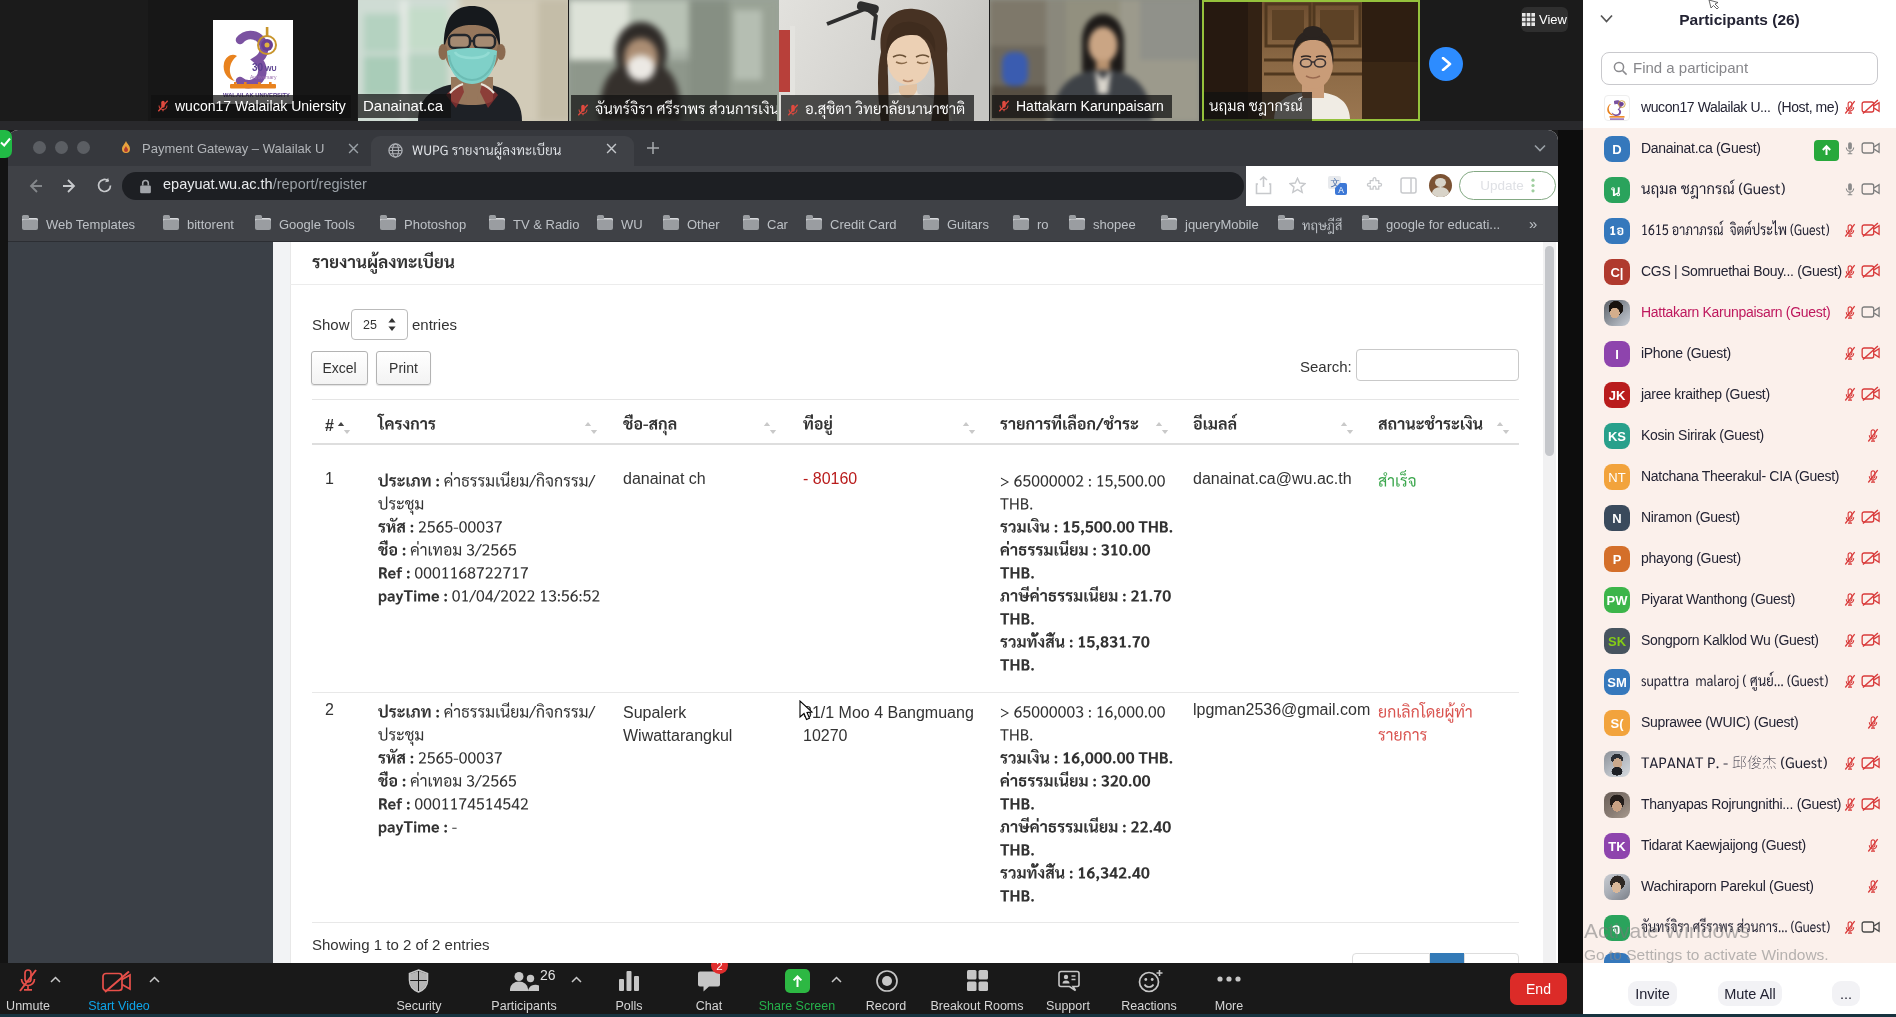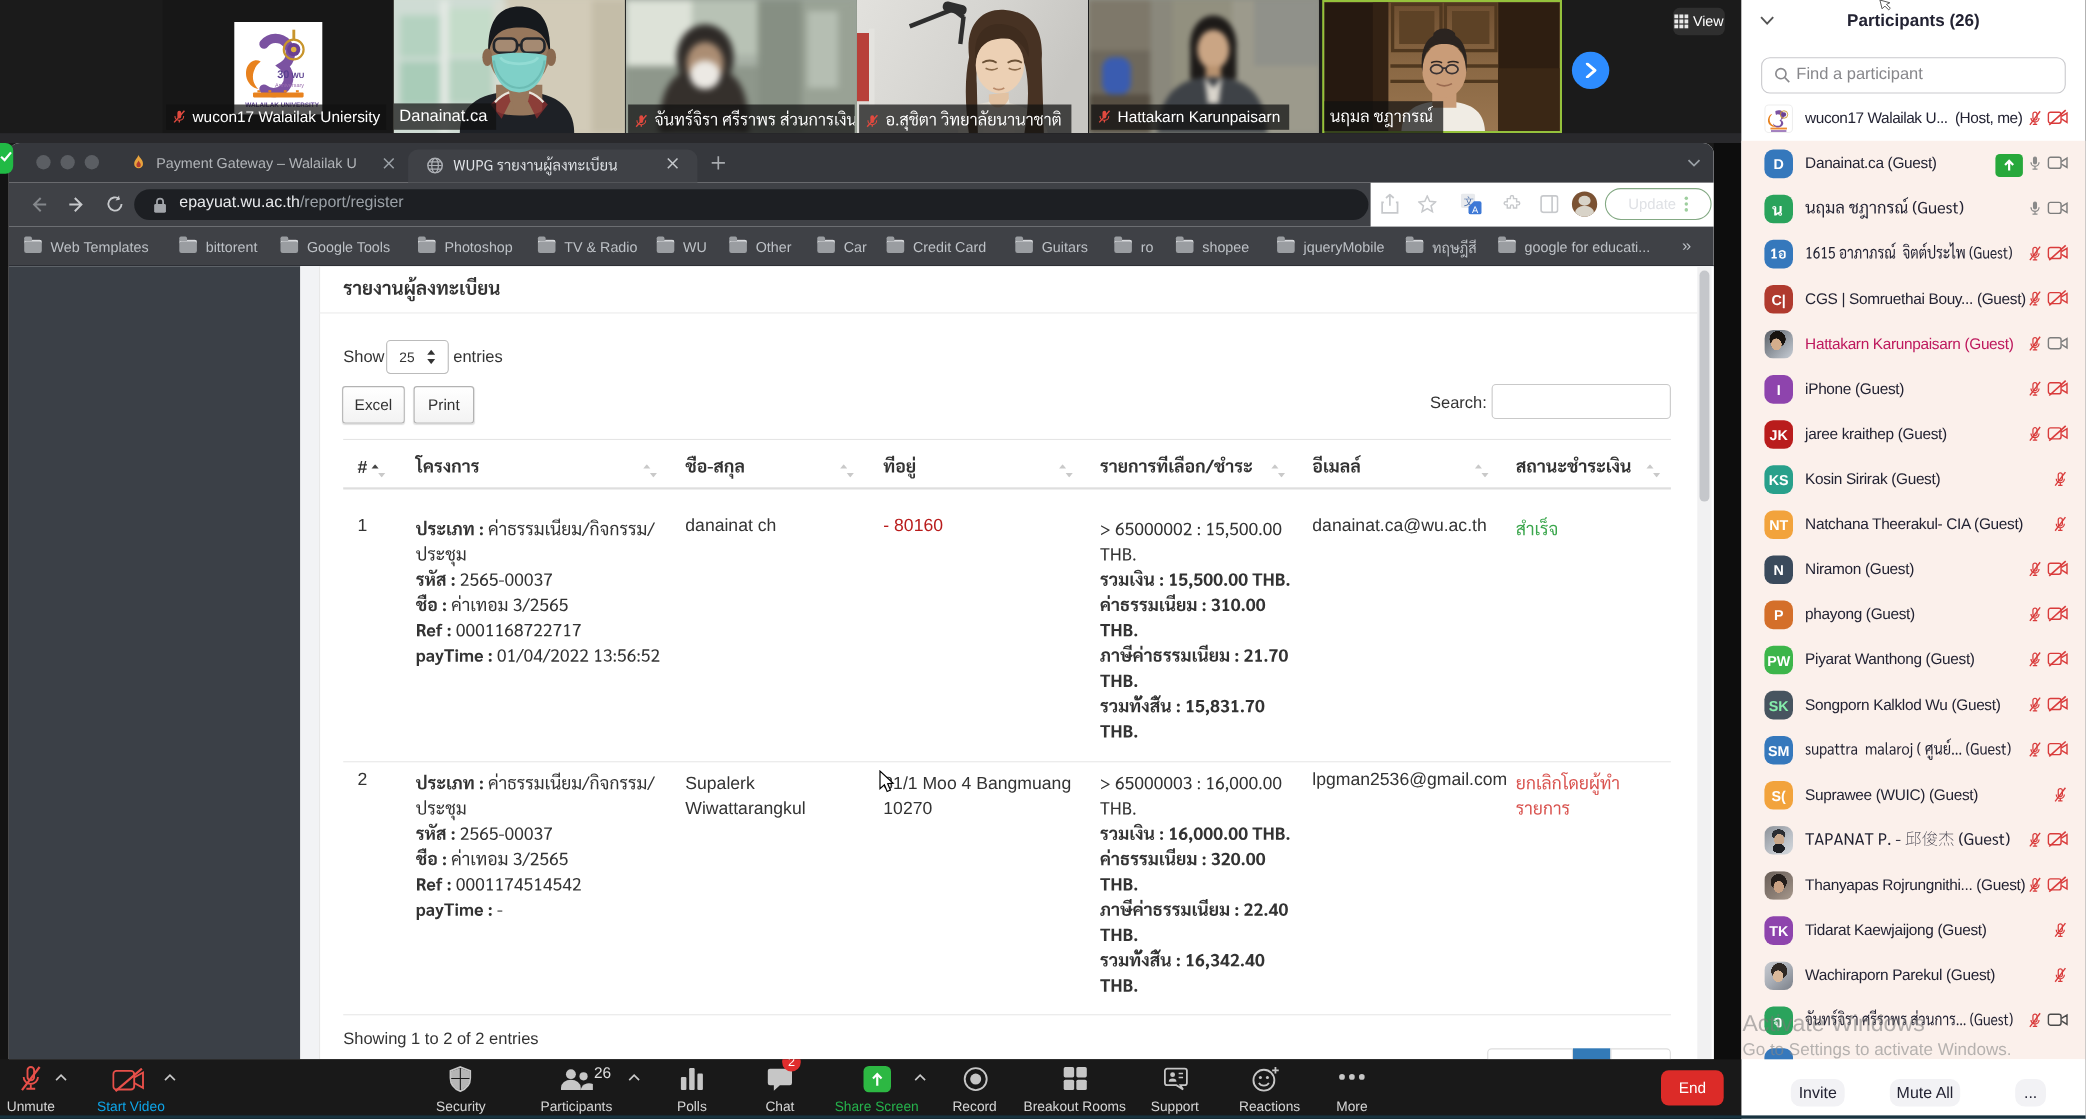--- a/index.html
+++ b/index.html
@@ -1576,21 +1576,21 @@
         <path d="M6.5 11.5 a5.5 5.5 0 0 0 11 0 M12 17 v3 M9 20.5 h6" stroke="#d93b3b" stroke-width="1.7" fill="none"></path>
         <path d="M5 21 L19 2.5" stroke="#d93b3b" stroke-width="1.9"></path>
       </svg></div>
 <div class="ab" style="left:21px;top:423px;width:26px;height:26px;border-radius:8px;background:#28a08b;display:flex;align-items:center;justify-content:center;color:#fff;font-weight:bold;font-size:13px">KS</div>
 <div class="ab" style="left:58px;top:427px;font-size:14px;letter-spacing:-0.3px;color:#232333;white-space:nowrap">Kosin Sirirak (Guest)</div>
 <div class="ab" style="left:282px;top:427px"><svg width="16" height="17" viewBox="0 0 24 24">
         <path d="M12 3.5 a2.8 2.8 0 0 1 2.8 2.8 v5.4 a2.8 2.8 0 0 1-5.6 0 V6.3 A2.8 2.8 0 0 1 12 3.5z" fill="none" stroke="#d93b3b" stroke-width="1.7"></path>
         <path d="M6.5 11.5 a5.5 5.5 0 0 0 11 0 M12 17 v3 M9 20.5 h6" stroke="#d93b3b" stroke-width="1.7" fill="none"></path>
         <path d="M5 21 L19 2.5" stroke="#d93b3b" stroke-width="1.9"></path>
       </svg></div>
-<div class="ab" style="left:21px;top:464px;width:26px;height:26px;border-radius:8px;background:#f2a33c;display:flex;align-items:center;justify-content:center;color:#fff;font-weight:bold;font-size:13px">NT</div>
+<div class="ab" style="left:21px;top:464px;width:26px;height:26px;border-radius:8px;background:#f2a33c;display:flex;align-items:center;justify-content:center;color:#fff;font-weight:normal;font-size:13px">NT</div>
 <div class="ab" style="left:58px;top:468px;font-size:14px;letter-spacing:-0.3px;color:#232333;white-space:nowrap">Natchana Theerakul- CIA (Guest)</div>
 <div class="ab" style="left:282px;top:468px"><svg width="16" height="17" viewBox="0 0 24 24">
         <path d="M12 3.5 a2.8 2.8 0 0 1 2.8 2.8 v5.4 a2.8 2.8 0 0 1-5.6 0 V6.3 A2.8 2.8 0 0 1 12 3.5z" fill="none" stroke="#d93b3b" stroke-width="1.7"></path>
         <path d="M6.5 11.5 a5.5 5.5 0 0 0 11 0 M12 17 v3 M9 20.5 h6" stroke="#d93b3b" stroke-width="1.7" fill="none"></path>
         <path d="M5 21 L19 2.5" stroke="#d93b3b" stroke-width="1.9"></path>
       </svg></div>
 <div class="ab" style="left:21px;top:505px;width:26px;height:26px;border-radius:8px;background:#3a4a5c;display:flex;align-items:center;justify-content:center;color:#fff;font-weight:bold;font-size:13px">N</div>
 <div class="ab" style="left:58px;top:509px;font-size:14px;letter-spacing:-0.3px;color:#232333;white-space:nowrap">Niramon (Guest)</div>
 <div class="ab" style="left:278px;top:509px"><svg width="20" height="16" viewBox="0 0 26 20">
         <rect x="1.5" y="3.5" width="15" height="13" rx="2.5" fill="none" stroke="#d93b3b" stroke-width="1.7"></rect>
@@ -1619,21 +1619,21 @@
 <div class="ab" style="left:278px;top:591px"><svg width="20" height="16" viewBox="0 0 26 20">
         <rect x="1.5" y="3.5" width="15" height="13" rx="2.5" fill="none" stroke="#d93b3b" stroke-width="1.7"></rect>
         <path d="M17 8.5 L23.5 4.5 V15.5 L17 11.5" fill="none" stroke="#d93b3b" stroke-width="1.7"></path>
         <path d="M2.5 18.5 L22 1" stroke="#d93b3b" stroke-width="1.9"></path>
       </svg></div>
 <div class="ab" style="left:259px;top:591px"><svg width="16" height="17" viewBox="0 0 24 24">
         <path d="M12 3.5 a2.8 2.8 0 0 1 2.8 2.8 v5.4 a2.8 2.8 0 0 1-5.6 0 V6.3 A2.8 2.8 0 0 1 12 3.5z" fill="none" stroke="#d93b3b" stroke-width="1.7"></path>
         <path d="M6.5 11.5 a5.5 5.5 0 0 0 11 0 M12 17 v3 M9 20.5 h6" stroke="#d93b3b" stroke-width="1.7" fill="none"></path>
         <path d="M5 21 L19 2.5" stroke="#d93b3b" stroke-width="1.9"></path>
       </svg></div>
-<div class="ab" style="left:21px;top:628px;width:26px;height:26px;border-radius:8px;background:#47545f;display:flex;align-items:center;justify-content:center;color:#86efac;font-weight:bold;font-size:13px">SK</div>
+<div class="ab" style="left:21px;top:628px;width:26px;height:26px;border-radius:8px;background:#47545f;display:flex;align-items:center;justify-content:center;color:#84cc16;font-weight:bold;font-size:13px">SK</div>
 <div class="ab" style="left:58px;top:632px;font-size:14px;letter-spacing:-0.3px;color:#232333;white-space:nowrap">Songporn Kalklod Wu (Guest)</div>
 <div class="ab" style="left:278px;top:632px"><svg width="20" height="16" viewBox="0 0 26 20">
         <rect x="1.5" y="3.5" width="15" height="13" rx="2.5" fill="none" stroke="#d93b3b" stroke-width="1.7"></rect>
         <path d="M17 8.5 L23.5 4.5 V15.5 L17 11.5" fill="none" stroke="#d93b3b" stroke-width="1.7"></path>
         <path d="M2.5 18.5 L22 1" stroke="#d93b3b" stroke-width="1.9"></path>
       </svg></div>
 <div class="ab" style="left:259px;top:632px"><svg width="16" height="17" viewBox="0 0 24 24">
         <path d="M12 3.5 a2.8 2.8 0 0 1 2.8 2.8 v5.4 a2.8 2.8 0 0 1-5.6 0 V6.3 A2.8 2.8 0 0 1 12 3.5z" fill="none" stroke="#d93b3b" stroke-width="1.7"></path>
         <path d="M6.5 11.5 a5.5 5.5 0 0 0 11 0 M12 17 v3 M9 20.5 h6" stroke="#d93b3b" stroke-width="1.7" fill="none"></path>
         <path d="M5 21 L19 2.5" stroke="#d93b3b" stroke-width="1.9"></path>
@@ -1891,21 +1891,21 @@
       <path d="M14.5 7 h4 M14.5 10.5 h4" stroke="#c6c6c6" stroke-width="1.4"></path>
     </svg>
 <div class="ab" style="left:1035px;top:36px;width:66px;text-align:center;font-size:12.5px;color:#d6d6d6;white-space:nowrap">Support</div>
 <svg class="ab" style="left:1138px;top:6px" width="26" height="24" viewBox="0 0 26 24">
       <circle cx="11" cy="13" r="9.5" fill="none" stroke="#c6c6c6" stroke-width="1.7"></circle>
       <circle cx="7.8" cy="10.5" r="1.4" fill="#c6c6c6"></circle>
       <circle cx="14.2" cy="10.5" r="1.4" fill="#c6c6c6"></circle>
       <path d="M6.5 15.5 a5 4.5 0 0 0 9 0" fill="none" stroke="#c6c6c6" stroke-width="1.6"></path>
       <path d="M21.5 1 v6 M18.5 4 h6" stroke="#c6c6c6" stroke-width="1.6"></path>
     </svg>
-<div class="ab" style="left:1116px;top:36px;width:66px;text-align:right;font-size:12.5px;color:#d6d6d6;white-space:nowrap">Reactions</div>
+<div class="ab" style="left:1116px;top:36px;width:66px;text-align:center;font-size:12.5px;color:#d6d6d6;white-space:nowrap">Reactions</div>
 <svg class="ab" style="left:1216px;top:12px" width="26" height="8" viewBox="0 0 26 8">
       <circle cx="4" cy="4" r="2.6" fill="#c6c6c6"></circle>
       <circle cx="13" cy="4" r="2.6" fill="#c6c6c6"></circle>
       <circle cx="22" cy="4" r="2.6" fill="#c6c6c6"></circle>
     </svg>
 <div class="ab" style="left:1196px;top:36px;width:66px;text-align:center;font-size:12.5px;color:#d6d6d6;white-space:nowrap">More</div>
 <div class="ab" style="left:1510px;top:10px;width:57px;height:32px;background:#dc2b28;border-radius:7px;display:flex;align-items:center;justify-content:center;color:#fff;font-size:14px">End</div>
 </div>
 <div class="ab" style="left:0;top:1014px;width:1896px;height:3px;background:#17333f"></div>
 </body></html>

